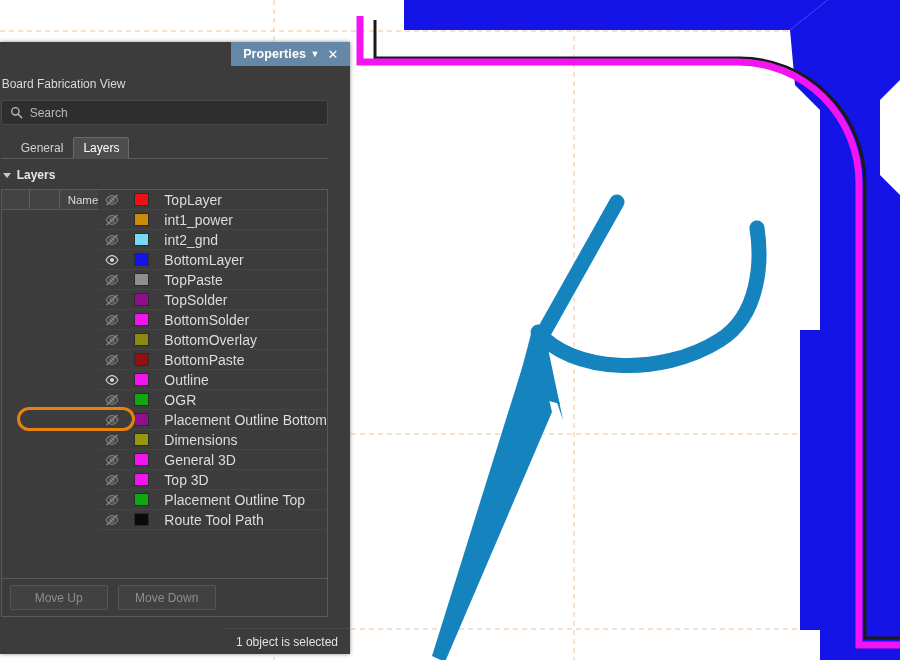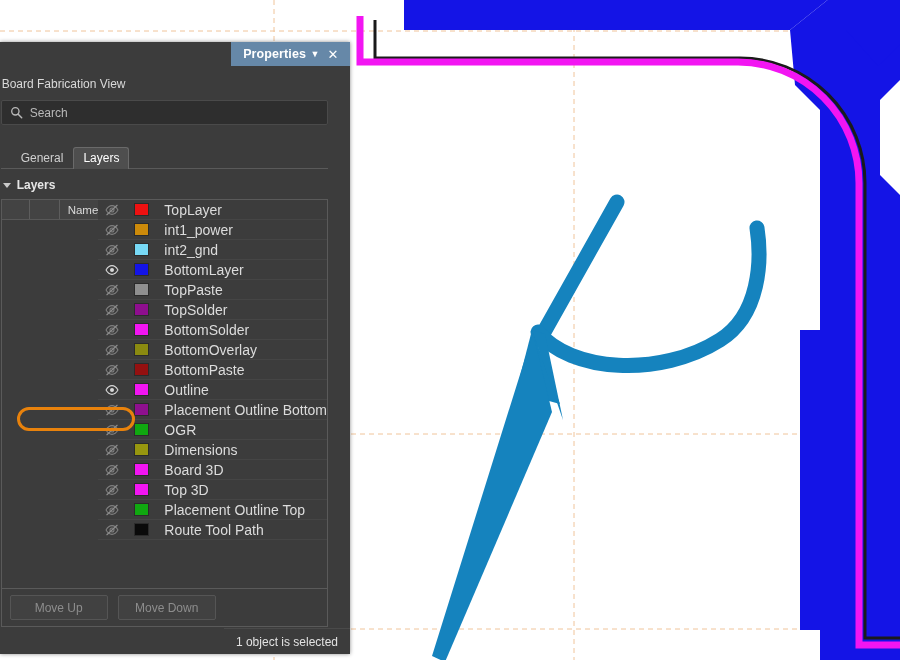--- a/index.html
+++ b/index.html
@@ -115,21 +115,21 @@
     font-family: inherit;
     font-size: 12px;
     padding: 0;
   }
   #search-input::placeholder { color: #b9b9b9; opacity: 1; }
 
   
   #tab-strip {
     display: flex;
     align-items: flex-end;
-    margin-top: 21px;
+    margin-top: 11px;
     border-bottom: 1px solid #5a5a5a;
     flex: 0 0 auto;
     padding-left: 10px;
   }
   .tab {
     padding: 3px 9px 4px 9px;
     font-size: 12px;
     color: #d8d8d8;
     border: 1px solid transparent;
     border-bottom: none;
@@ -520,62 +520,62 @@
           </div>
           <div class="layer-row">
             <div class="cell-eye">
               <svg class="eye-icon" viewBox="0 0 16 16">
                 <path d="M1.2 8 C3.2 4.4 6 3 8 3 s4.8 1.4 6.8 5 C12.8 11.6 10 13 8 13 S3.2 11.6 1.2 8 Z" fill="none" stroke="#7f7f7f" stroke-width="1.2"></path>
                 <circle cx="8" cy="8" r="2.3" fill="none" stroke="#7f7f7f" stroke-width="1.2"></circle>
                 <line x1="2.2" y1="13.4" x2="13.8" y2="2.6" stroke="#8c8c8c" stroke-width="1.4" stroke-linecap="round"></line>
               </svg>
             </div>
             <div class="cell-color">
+              <span class="color-swatch" style="background: rgb(16, 168, 16);"></span>
+            </div>
+            <div class="cell-name">OGR</div>
+          </div>
+          <div class="layer-row">
+            <div class="cell-eye">
+              <svg class="eye-icon" viewBox="0 0 16 16">
+                <path d="M1.2 8 C3.2 4.4 6 3 8 3 s4.8 1.4 6.8 5 C12.8 11.6 10 13 8 13 S3.2 11.6 1.2 8 Z" fill="none" stroke="#7f7f7f" stroke-width="1.2"></path>
+                <circle cx="8" cy="8" r="2.3" fill="none" stroke="#7f7f7f" stroke-width="1.2"></circle>
+                <line x1="2.2" y1="13.4" x2="13.8" y2="2.6" stroke="#8c8c8c" stroke-width="1.4" stroke-linecap="round"></line>
+              </svg>
+            </div>
+            <div class="cell-color">
               <span class="color-swatch" style="background: rgb(142, 16, 142);"></span>
             </div>
             <div class="cell-name">Placement Outline Bottom</div>
           </div>
           <div class="layer-row">
             <div class="cell-eye">
               <svg class="eye-icon" viewBox="0 0 16 16">
                 <path d="M1.2 8 C3.2 4.4 6 3 8 3 s4.8 1.4 6.8 5 C12.8 11.6 10 13 8 13 S3.2 11.6 1.2 8 Z" fill="none" stroke="#7f7f7f" stroke-width="1.2"></path>
                 <circle cx="8" cy="8" r="2.3" fill="none" stroke="#7f7f7f" stroke-width="1.2"></circle>
                 <line x1="2.2" y1="13.4" x2="13.8" y2="2.6" stroke="#8c8c8c" stroke-width="1.4" stroke-linecap="round"></line>
               </svg>
             </div>
             <div class="cell-color">
-              <span class="color-swatch" style="background: rgb(16, 168, 16);"></span>
-            </div>
-            <div class="cell-name">OGR</div>
-          </div>
-          <div class="layer-row">
-            <div class="cell-eye">
-              <svg class="eye-icon" viewBox="0 0 16 16">
-                <path d="M1.2 8 C3.2 4.4 6 3 8 3 s4.8 1.4 6.8 5 C12.8 11.6 10 13 8 13 S3.2 11.6 1.2 8 Z" fill="none" stroke="#7f7f7f" stroke-width="1.2"></path>
-                <circle cx="8" cy="8" r="2.3" fill="none" stroke="#7f7f7f" stroke-width="1.2"></circle>
-                <line x1="2.2" y1="13.4" x2="13.8" y2="2.6" stroke="#8c8c8c" stroke-width="1.4" stroke-linecap="round"></line>
-              </svg>
-            </div>
-            <div class="cell-color">
               <span class="color-swatch" style="background: rgb(151, 151, 15);"></span>
             </div>
             <div class="cell-name">Dimensions</div>
           </div>
           <div class="layer-row">
             <div class="cell-eye">
               <svg class="eye-icon" viewBox="0 0 16 16">
                 <path d="M1.2 8 C3.2 4.4 6 3 8 3 s4.8 1.4 6.8 5 C12.8 11.6 10 13 8 13 S3.2 11.6 1.2 8 Z" fill="none" stroke="#7f7f7f" stroke-width="1.2"></path>
                 <circle cx="8" cy="8" r="2.3" fill="none" stroke="#7f7f7f" stroke-width="1.2"></circle>
                 <line x1="2.2" y1="13.4" x2="13.8" y2="2.6" stroke="#8c8c8c" stroke-width="1.4" stroke-linecap="round"></line>
               </svg>
             </div>
             <div class="cell-color">
               <span class="color-swatch" style="background: rgb(242, 21, 242);"></span>
             </div>
-            <div class="cell-name">Board 3D</div>
+            <div class="cell-name">General 3D</div>
           </div>
           <div class="layer-row">
             <div class="cell-eye">
               <svg class="eye-icon" viewBox="0 0 16 16">
                 <path d="M1.2 8 C3.2 4.4 6 3 8 3 s4.8 1.4 6.8 5 C12.8 11.6 10 13 8 13 S3.2 11.6 1.2 8 Z" fill="none" stroke="#7f7f7f" stroke-width="1.2"></path>
                 <circle cx="8" cy="8" r="2.3" fill="none" stroke="#7f7f7f" stroke-width="1.2"></circle>
                 <line x1="2.2" y1="13.4" x2="13.8" y2="2.6" stroke="#8c8c8c" stroke-width="1.4" stroke-linecap="round"></line>
               </svg>
             </div>
             <div class="cell-color">

